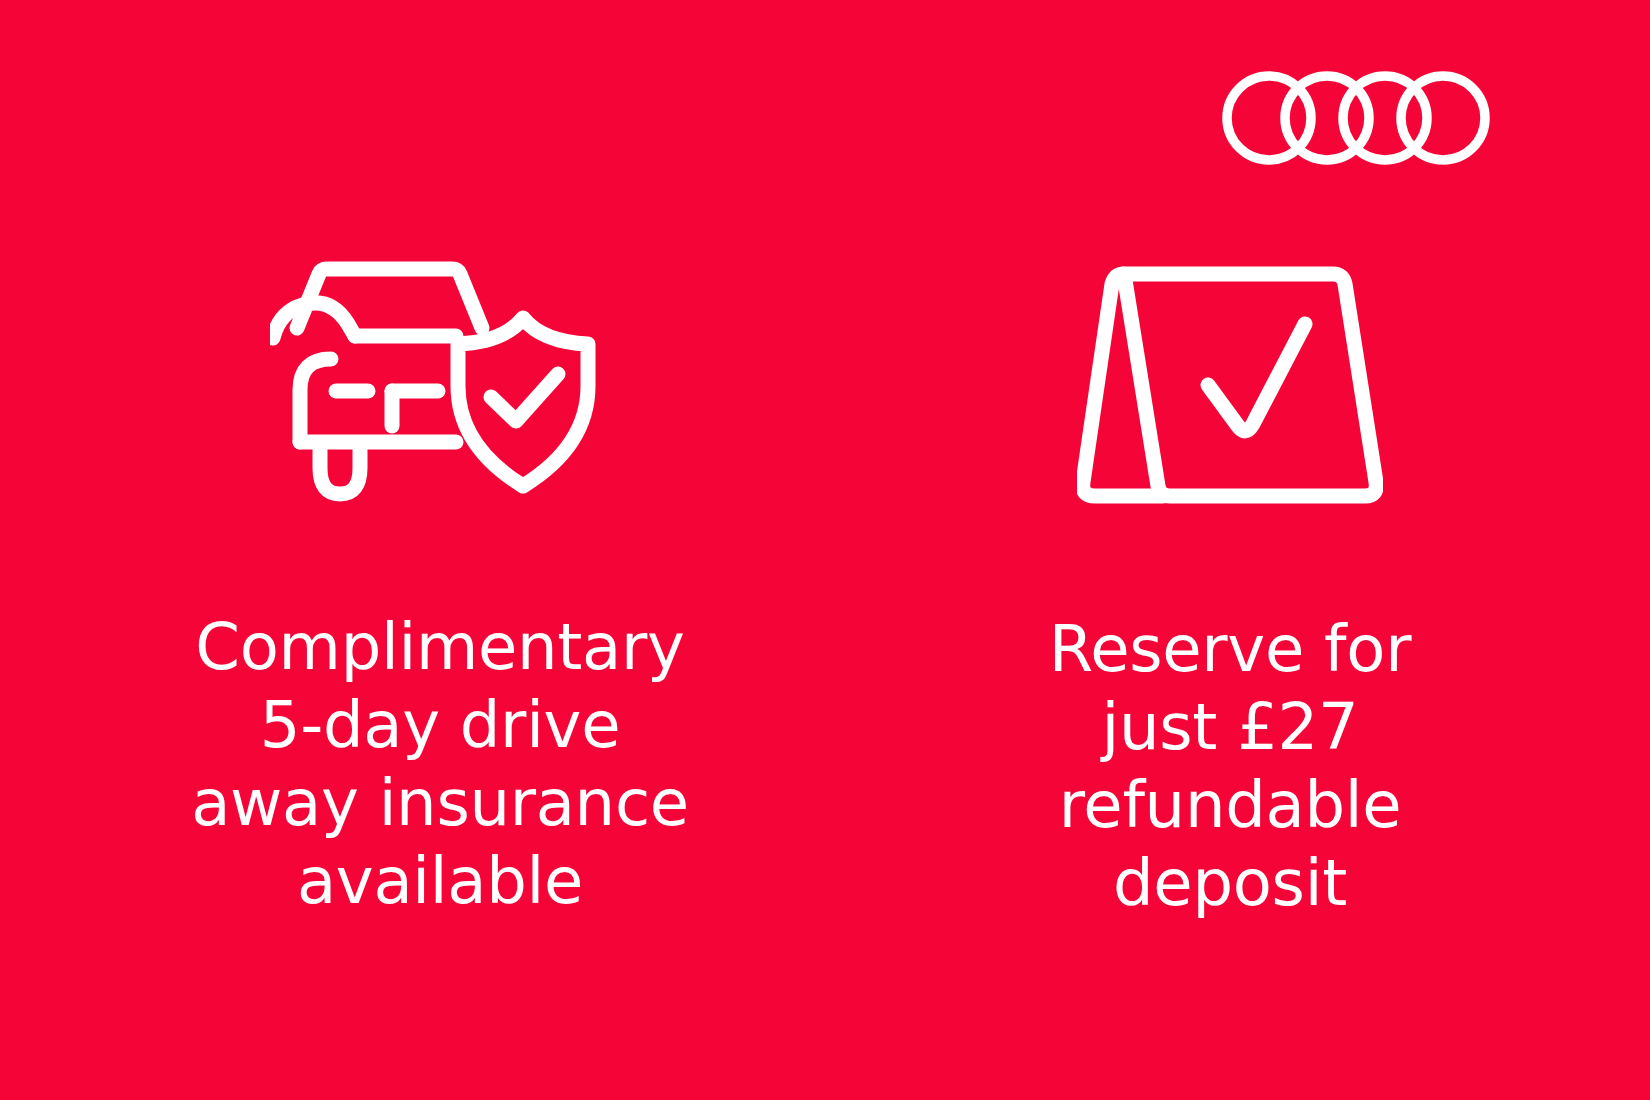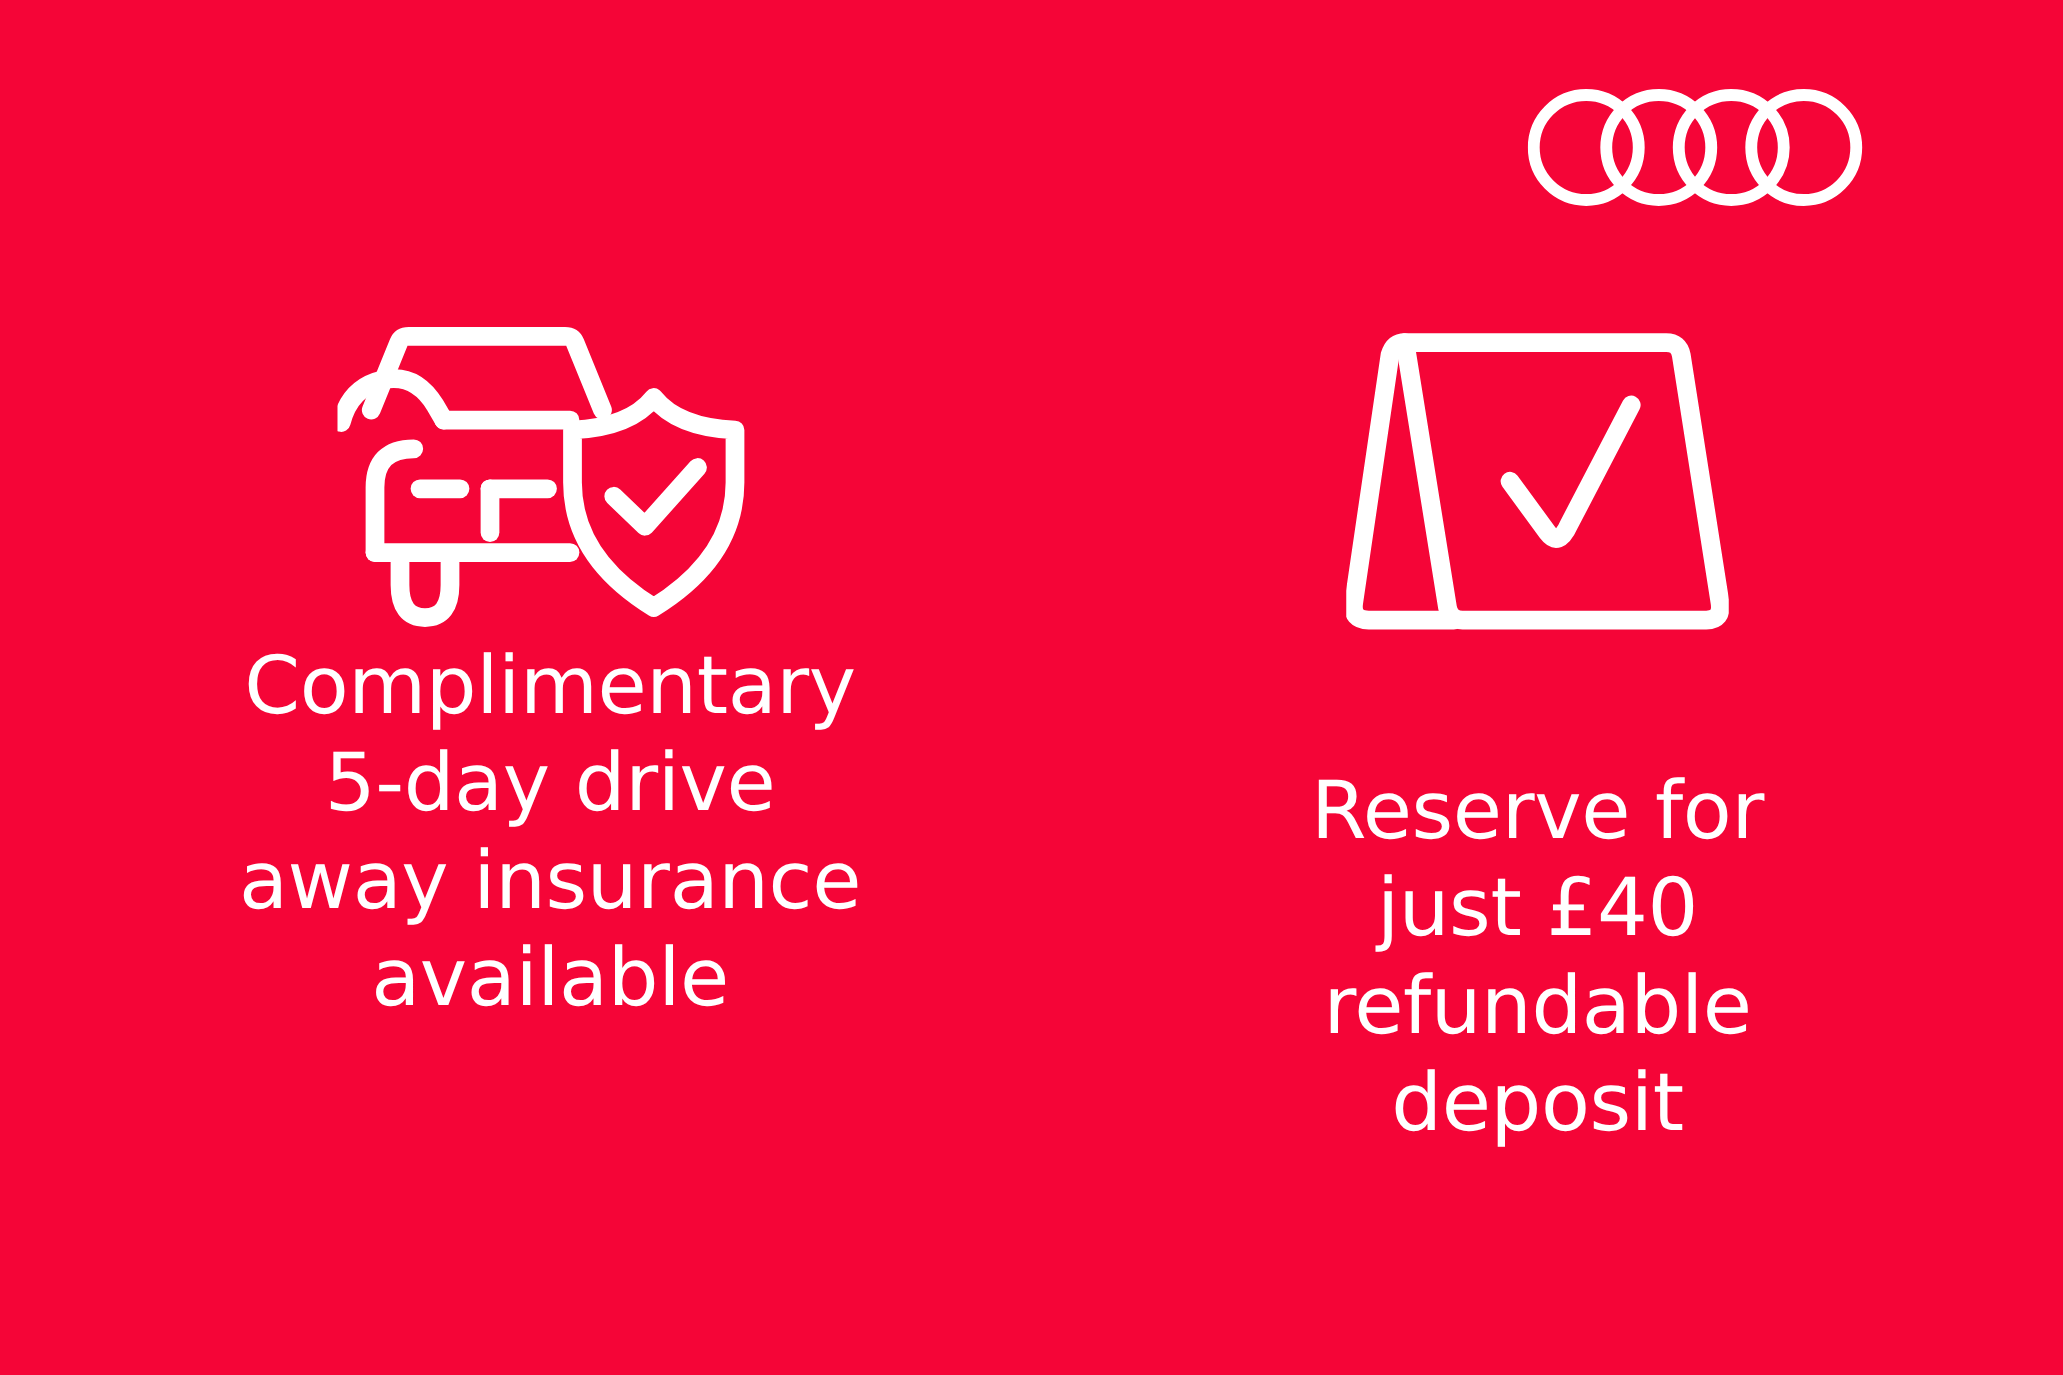--- a/index.html
+++ b/index.html
@@ -62,21 +62,21 @@
     color: #FFFFFF;
     text-align: center;
     font-family: "DejaVu Sans", "Liberation Sans", sans-serif;
     font-weight: 400;
     font-size: 64px;
     line-height: 1.22;
     letter-spacing: -0.3px;
     white-space: pre-line;
     margin: 0;
   }
-  #text-insurance { }
+  #text-insurance { margin-top: 98px; }
   #text-deposit   { margin-top: 100px; }
 </style>
 </head>
 <body>
 
 <div id="stage" style="background: rgb(245, 5, 55);">
 
   <div id="audi-logo">
     <svg viewBox="0 0 272 100" xmlns="http://www.w3.org/2000/svg">
       <g fill="none" stroke="#FFFFFF" stroke-width="9.5">
@@ -139,18 +139,18 @@
           <path d="M47 14 Q38 14 35 24 L6 222 Q4 236 18 236 L86 236"></path>
 
           <path d="M47 14 L256 14 Q266 14 268 24 L299 222 Q301 236 288 236 L93 236 Q83 236 81 226 L47 14 Z"></path>
 
           <path d="M131 125 L161 166 Q170 178 178 160 L228 64"></path>
         </g>
       </svg>
     </span>
 
     <p class="feature-text" id="text-deposit" style="color: rgb(255, 255, 255);">Reserve for
-just £40
+just £27
 refundable
 deposit</p>
   </div>
 
 </div>
 
 </body></html>

